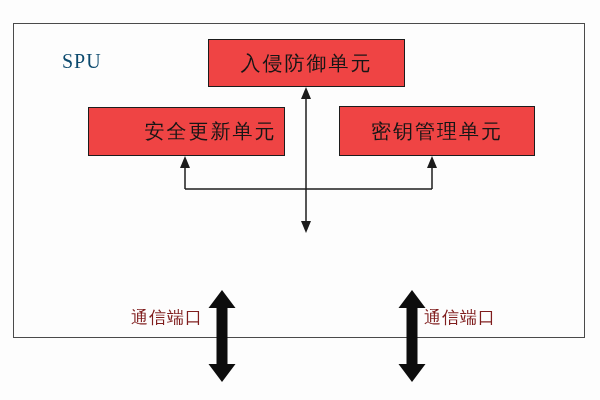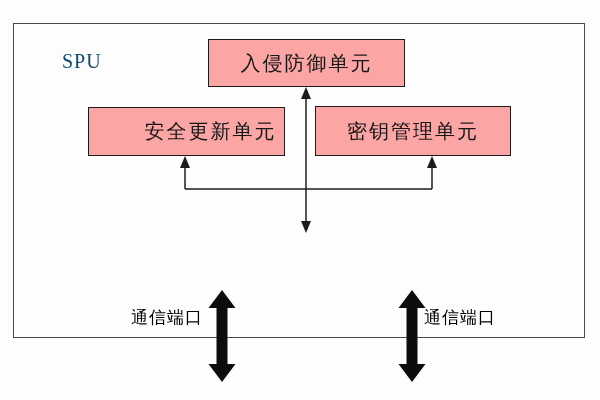--- a/index.html
+++ b/index.html
@@ -36,38 +36,38 @@
     position: absolute;
     left: 48px;
     top: 26px;
     font-size: 20px;
     color: #0c4a6e;
     letter-spacing: 1px;
   }
   .node {
     position: absolute;
     border: 1.5px solid #1c1c1c;
-    background: #fca5a5;
+    background: #ef4444;
     display: flex;
     align-items: center;
     justify-content: center;
     font-size: 20px;
     color: #161616;
     letter-spacing: 2px;
     box-sizing: border-box;
     font-family: Liberation Serif, serif;
   }
   .node-intrusion   { left: 208px; top: 39px;  width: 197px; height: 48px; }
   .node-secupdate   { left: 88px;  top: 107px; width: 197px; height: 49px; padding-left: 48px; }
-  .node-keymgmt     { left: 315px; top: 106px; width: 196px; height: 50px; }
+  .node-keymgmt     { left: 339px; top: 106px; width: 196px; height: 50px; }
   .node-lontalk     { left: 125px; top: 233px; width: 372px; height: 55px; }
   .port-label {
     position: absolute;
     font-size: 17px;
-    color: #000000;
+    color: #7f1d1d;
     letter-spacing: 1px;
     white-space: nowrap;
   }
   .port-label-left  { left: 131px; top: 306px; }
   .port-label-right { left: 424px; top: 306px; }
 </style>
 </head>
 <body>
 
 <div class="stage">

